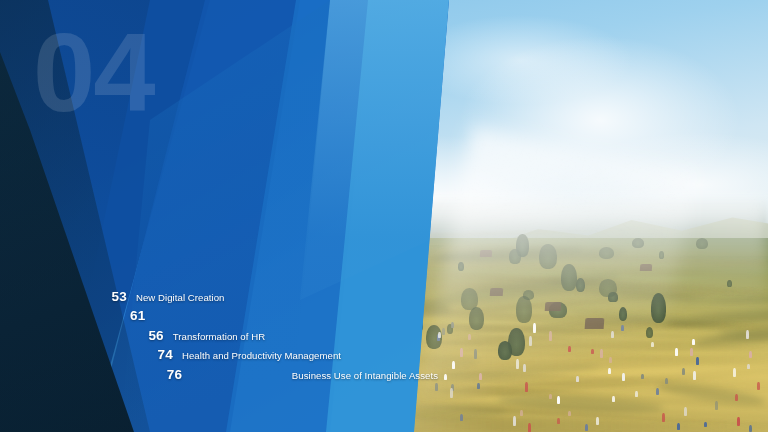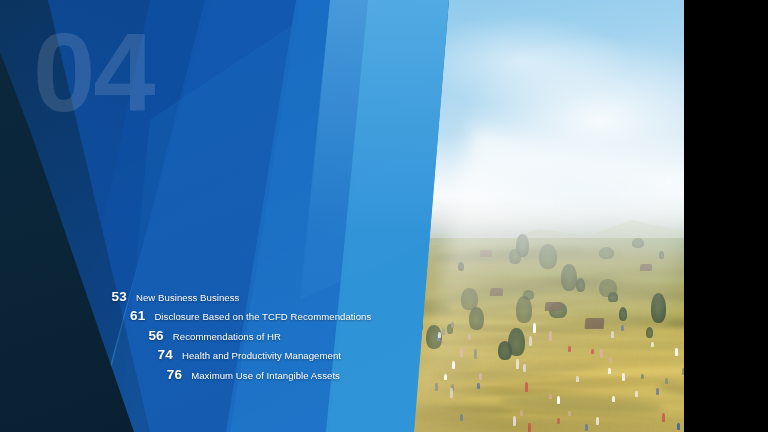--- a/index.html
+++ b/index.html
@@ -1,21 +1,21 @@
 <!DOCTYPE html>
 <html><head>
 <meta charset="utf-8">
 <title>Section Divider</title>
 <style>
   html,body{margin:0;padding:0;background:#000;}
   body{font-family:"Liberation Sans","DejaVu Sans",sans-serif;}
 
   #slide{
     position:relative;
-    width:684px;height:432px;
+    width:768px;height:432px;
     overflow:hidden;
     background:#0f766e;
   }
 
   
   .photo{
     position:absolute;inset:0;
     overflow:hidden;
   }
   .photo-sky{
@@ -349,34 +349,33 @@
   <div class="navy2"></div>
 
   <div class="content">
 
     <div class="bignum">04</div>
 
 
     <div class="toc" id="toc">
         <div class="toc-row" style="margin-left: 0px;">
           <span class="toc-num">53</span>
-          <span class="toc-label">New Business Business</span>
+          <span class="toc-label">New Digital Creation</span>
         </div>
         <div class="toc-row" style="margin-left: 18.4px;">
           <span class="toc-num">61</span>
-          <span class="toc-label">Disclosure Based on the TCFD Recommendations</span>
         </div>
         <div class="toc-row" style="margin-left: 36.8px;">
           <span class="toc-num">56</span>
-          <span class="toc-label">Recommendations of HR</span>
+          <span class="toc-label">Transformation of HR</span>
         </div>
         <div class="toc-row" style="margin-left: 46px;">
           <span class="toc-num">74</span>
           <span class="toc-label">Health and Productivity Management</span>
         </div>
-        <div class="toc-row" style="margin-left: 55.2px;">
+        <div class="toc-row" style="margin-left: 55.2px; justify-content: space-between;">
           <span class="toc-num">76</span>
-          <span class="toc-label">Maximum Use of Intangible Assets</span>
+          <span class="toc-label">Business Use of Intangible Assets</span>
         </div>
       </div>
 
   </div>
 </div>
 
 </body></html>

